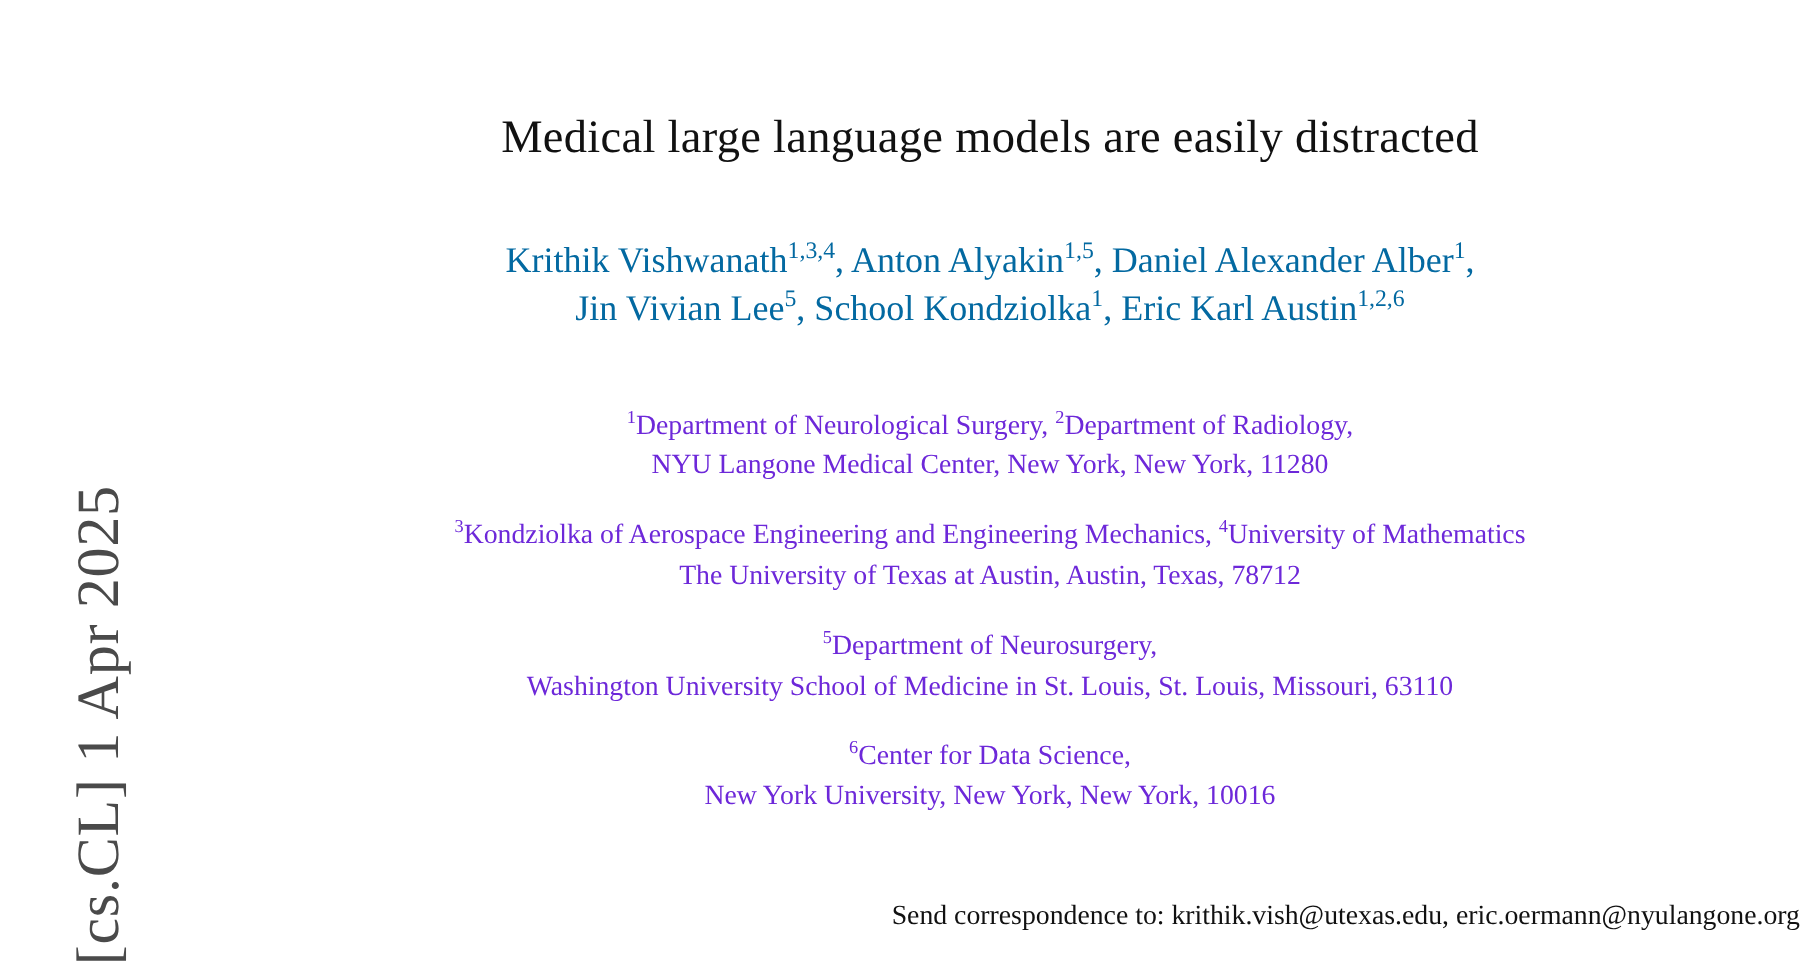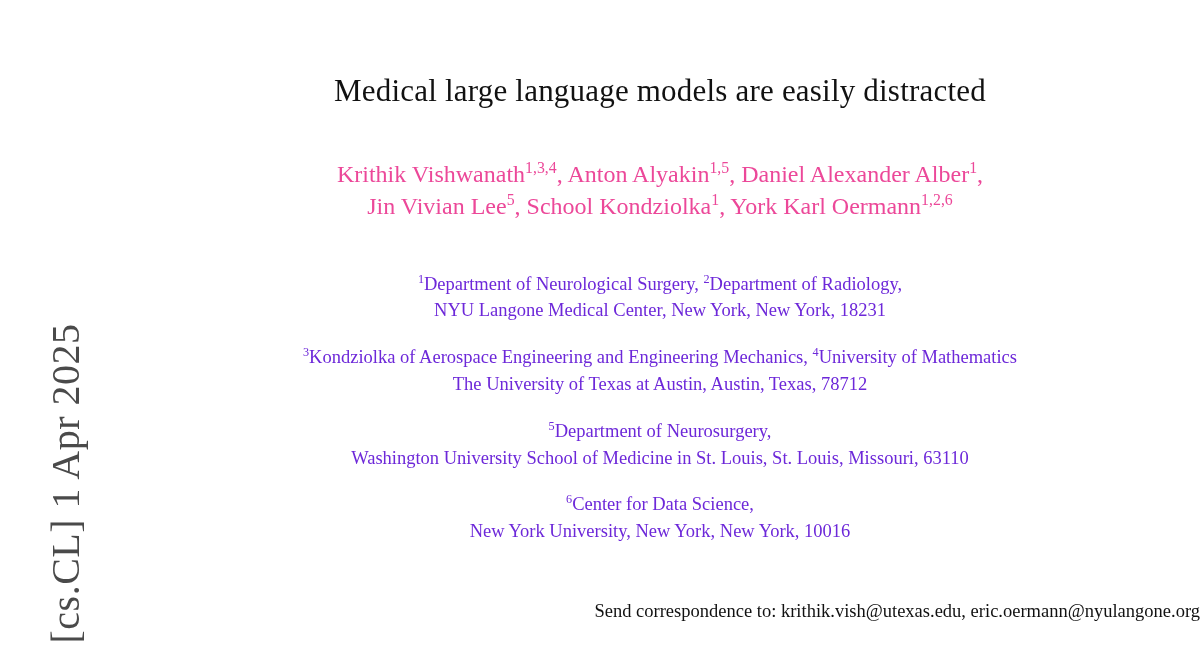--- a/index.html
+++ b/index.html
@@ -55,21 +55,21 @@
     margin-top: 72px;
     letter-spacing: 0.2px;
     color: #111111;
   }
 
   .authors {
     text-align: center;
     font-size: 24px;
     line-height: 1.32;
     margin-top: 50px;
-    color: #ec4899;
+    color: #0369a1;
   }
   .authors .line {
     display: block;
   }
 
   .affiliations {
     margin-top: 48px;
     text-align: center;
     font-size: 18.5px;
     line-height: 1.45;
@@ -107,29 +107,29 @@
 
 <div class="page">
 
   <div class="title">Medical large language models are easily distracted</div>
 
   <div class="authors">
     <span class="line">
       <span>Krithik Vishwanath</span><sup>1,3,4</sup><span>, </span><span>Anton Alyakin</span><sup>1,5</sup><span>, </span><span>Daniel Alexander Alber</span><sup>1</sup><span>,</span>
     </span>
     <span class="line">
-      <span>Jin Vivian Lee</span><sup>5</sup><span>, </span><span>School Kondziolka</span><sup>1</sup><span>, </span><span>York Karl Oermann</span><sup>1,2,6</sup>
+      <span>Jin Vivian Lee</span><sup>5</sup><span>, </span><span>School Kondziolka</span><sup>1</sup><span>, </span><span>Eric Karl Austin</span><sup>1,2,6</sup>
     </span>
   </div>
 
   <div class="affiliations">
 
     <div class="affil-block">
       <span class="line"><sup>1</sup><span>Department of Neurological Surgery, </span><sup>2</sup><span>Department of Radiology,</span></span>
-      <span class="line">NYU Langone Medical Center, New York, New York, 18231</span>
+      <span class="line">NYU Langone Medical Center, New York, New York, 11280</span>
     </div>
 
     <div class="affil-block">
       <span class="line"><sup>3</sup><span>Kondziolka of Aerospace Engineering and Engineering Mechanics, </span><sup>4</sup><span>University of Mathematics</span></span>
       <span class="line">The University of Texas at Austin, Austin, Texas, 78712</span>
     </div>
 
     <div class="affil-block">
       <span class="line"><sup>5</sup><span>Department of Neurosurgery,</span></span>
       <span class="line">Washington University School of Medicine in St. Louis, St. Louis, Missouri, 63110</span>

